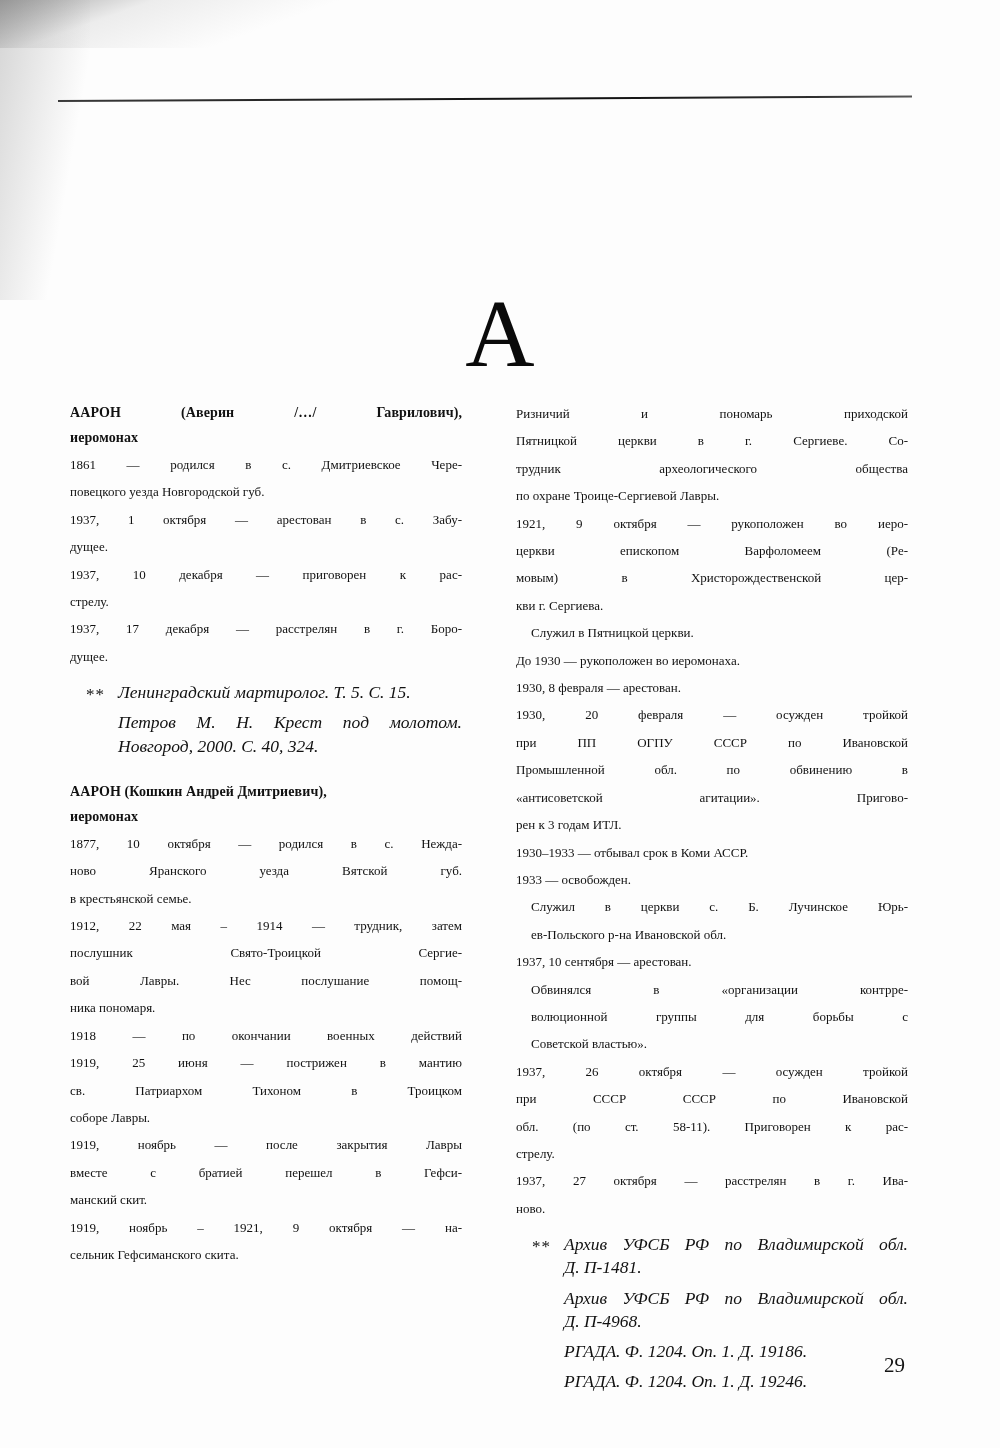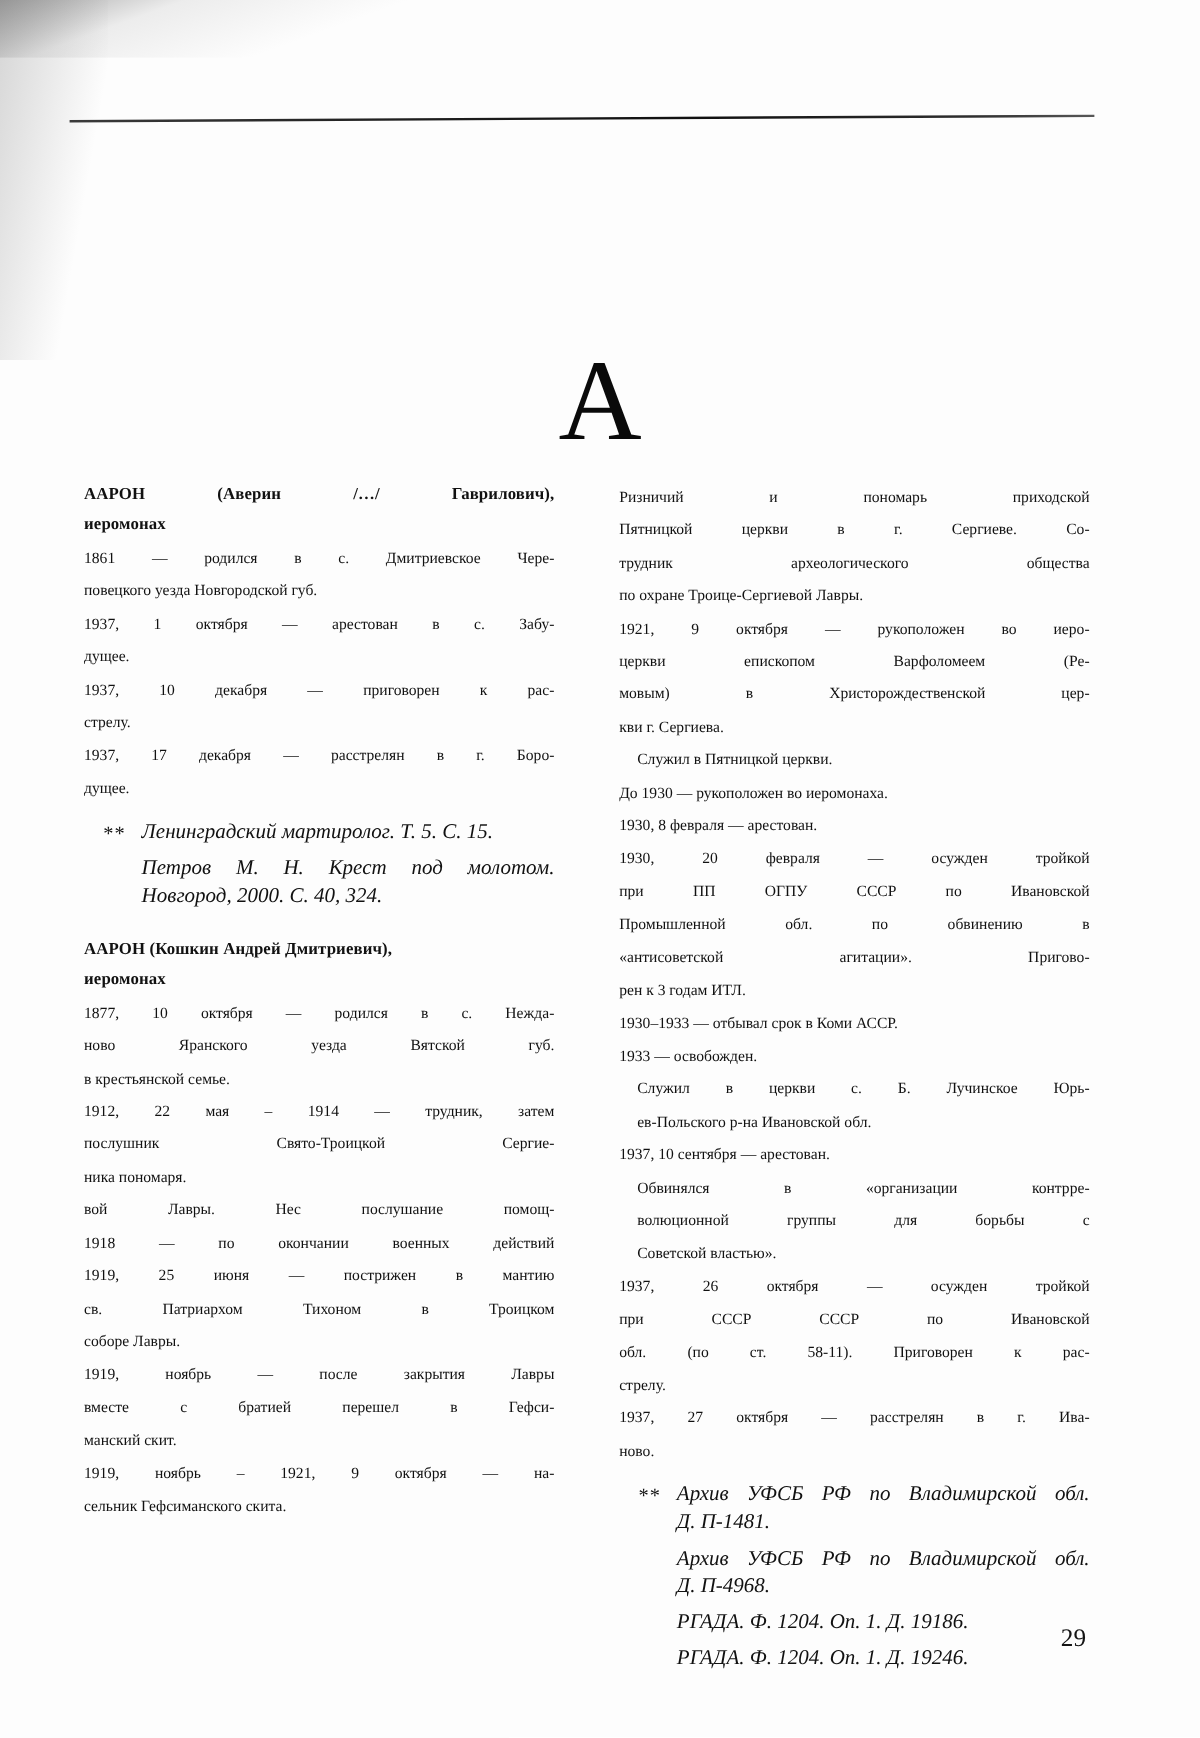--- a/index.html
+++ b/index.html
@@ -207,22 +207,22 @@
             <span class="ln">иеромонах</span>
           </div>
           <div class="fact">
             <span class="ln j">1877, 10 октября — родился в с. Нежда-</span>
             <span class="ln j">ново Яранского уезда Вятской губ.</span>
             <span class="ln">в крестьянской семье.</span>
           </div>
           <div class="fact">
             <span class="ln j">1912, 22 мая – 1914 — трудник, затем</span>
             <span class="ln j">послушник Свято-Троицкой Сергие-</span>
+            <span class="ln j">вой Лавры. Нес послушание помощ-</span>
             <span class="ln">ника пономаря.</span>
-            <span class="ln j">вой Лавры. Нес послушание помощ-</span>
           </div>
           <div class="fact">
             <span class="ln j">1918 — по окончании военных действий</span>
           </div>
           <div class="fact">
             <span class="ln j">1919, 25 июня — пострижен в мантию</span>
             <span class="ln j">св. Патриархом Тихоном в Троицком</span>
             <span class="ln">соборе Лавры.</span>
           </div>
           <div class="fact">

